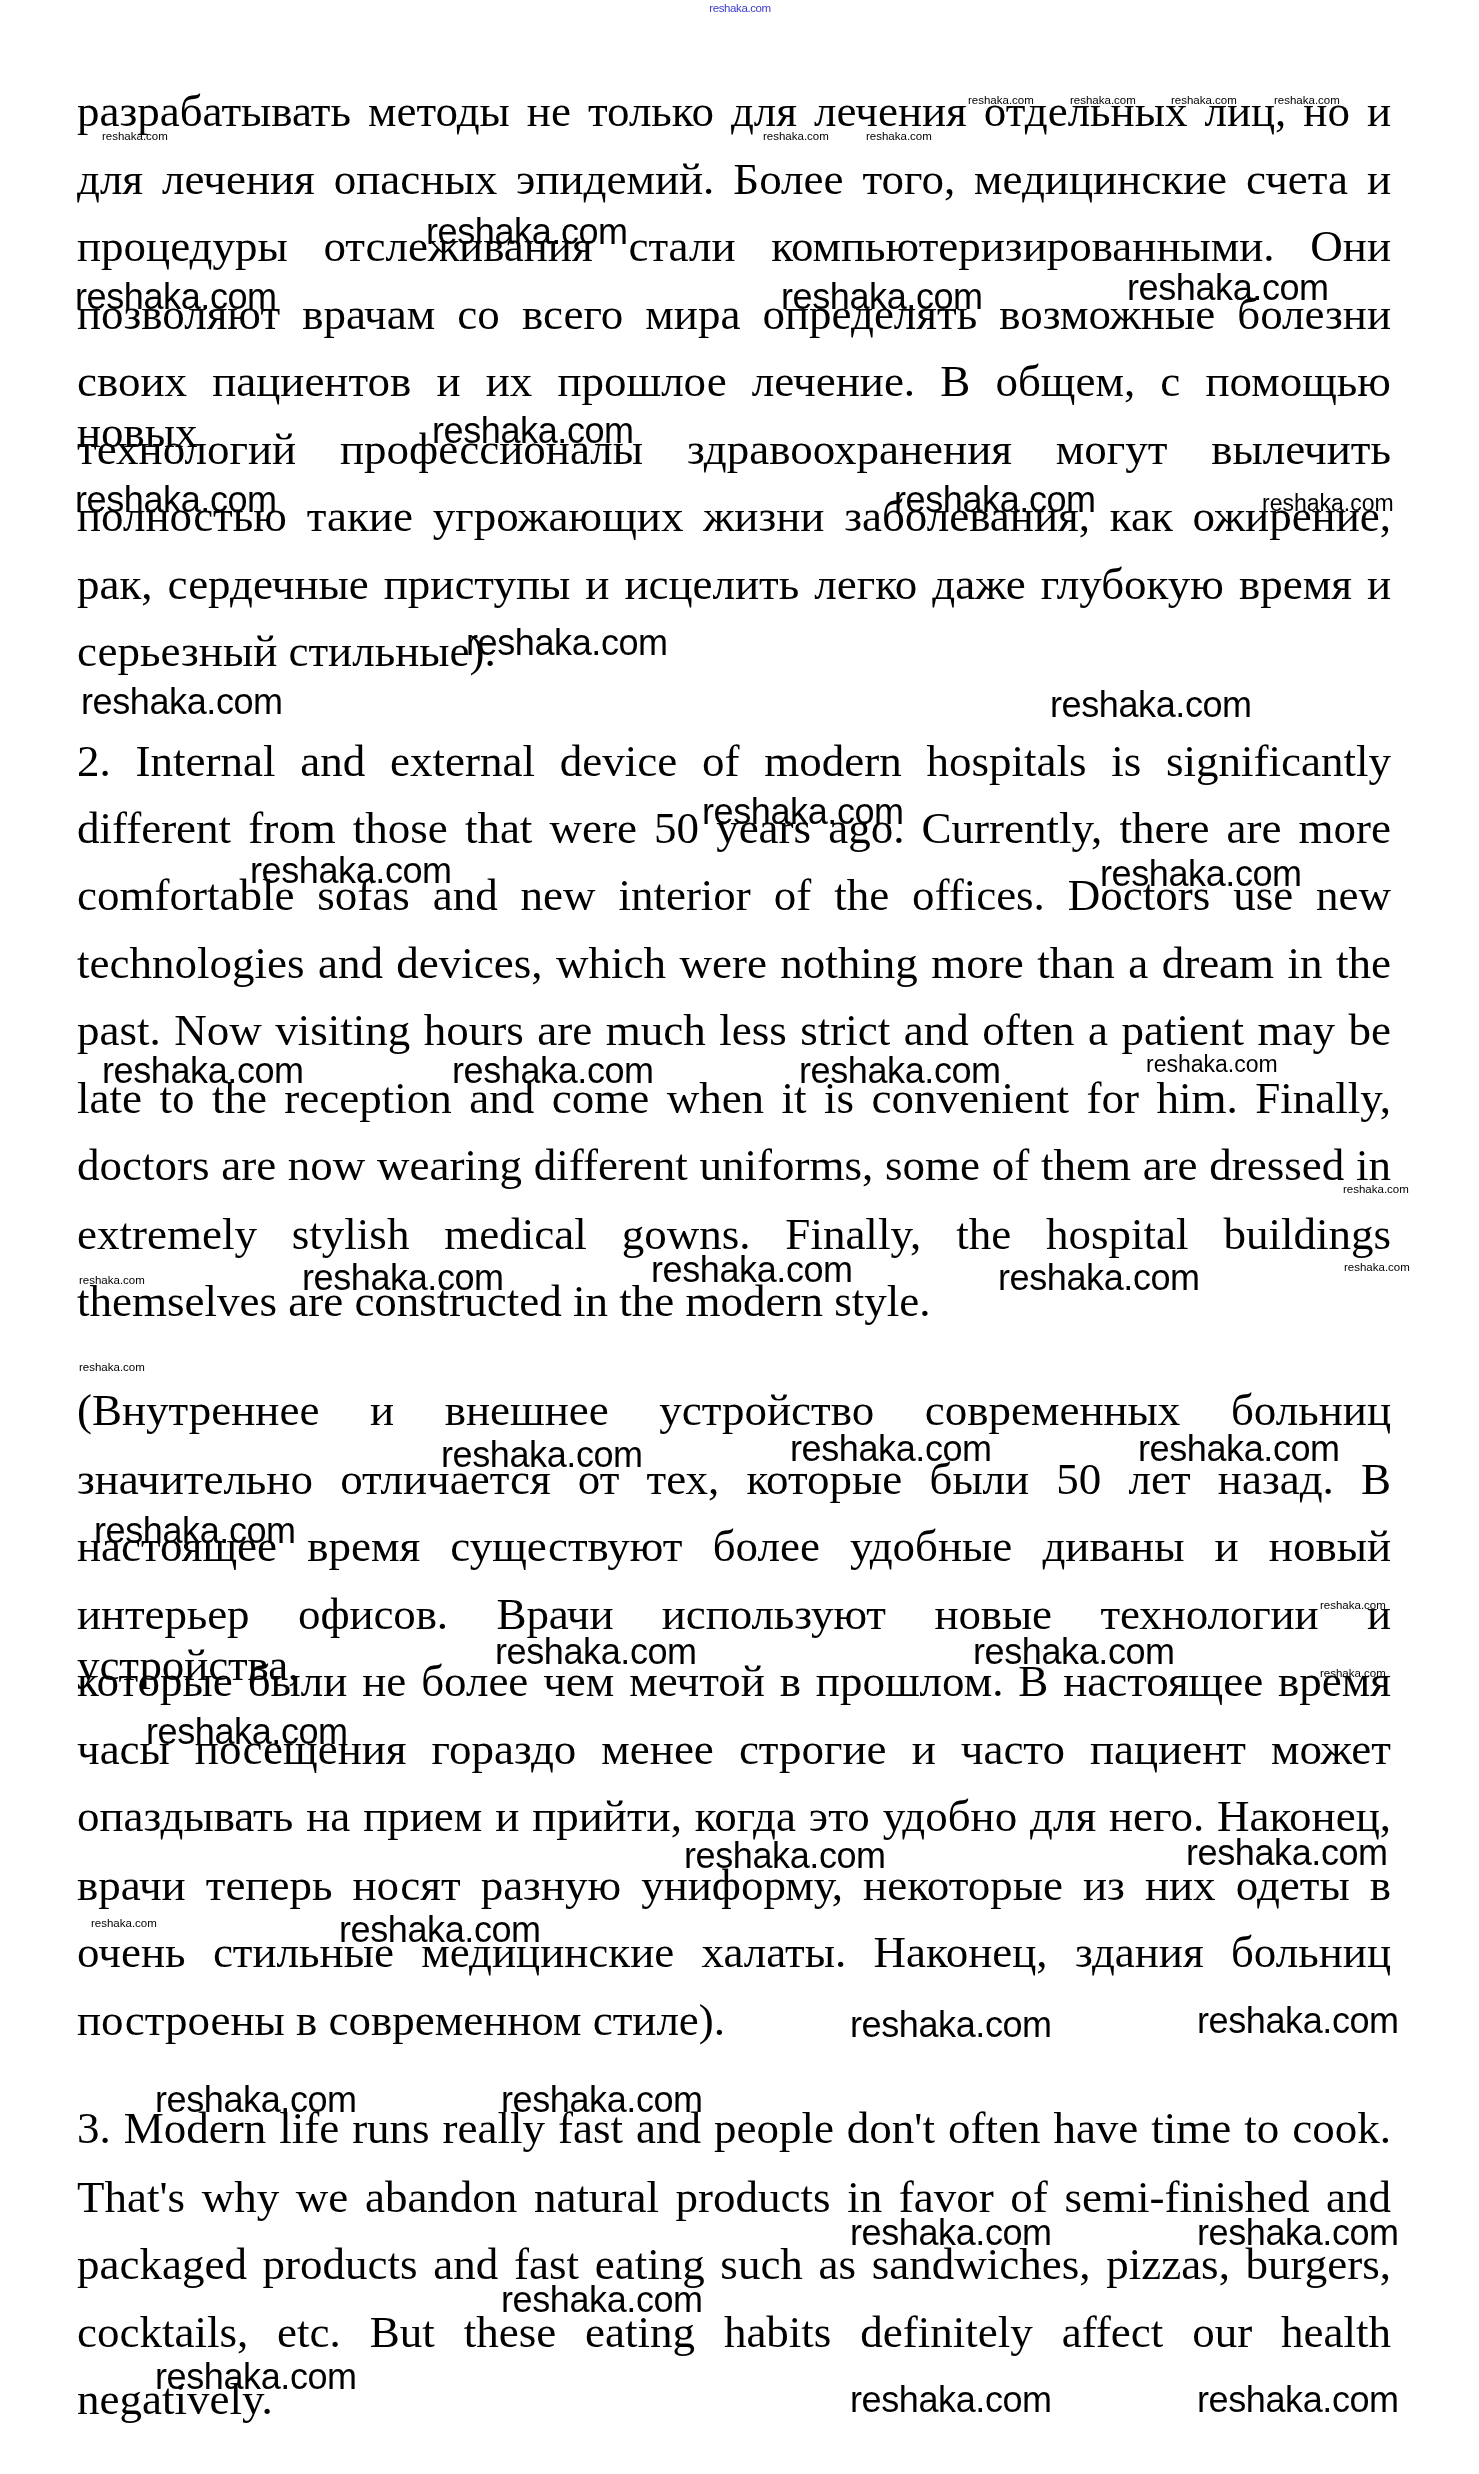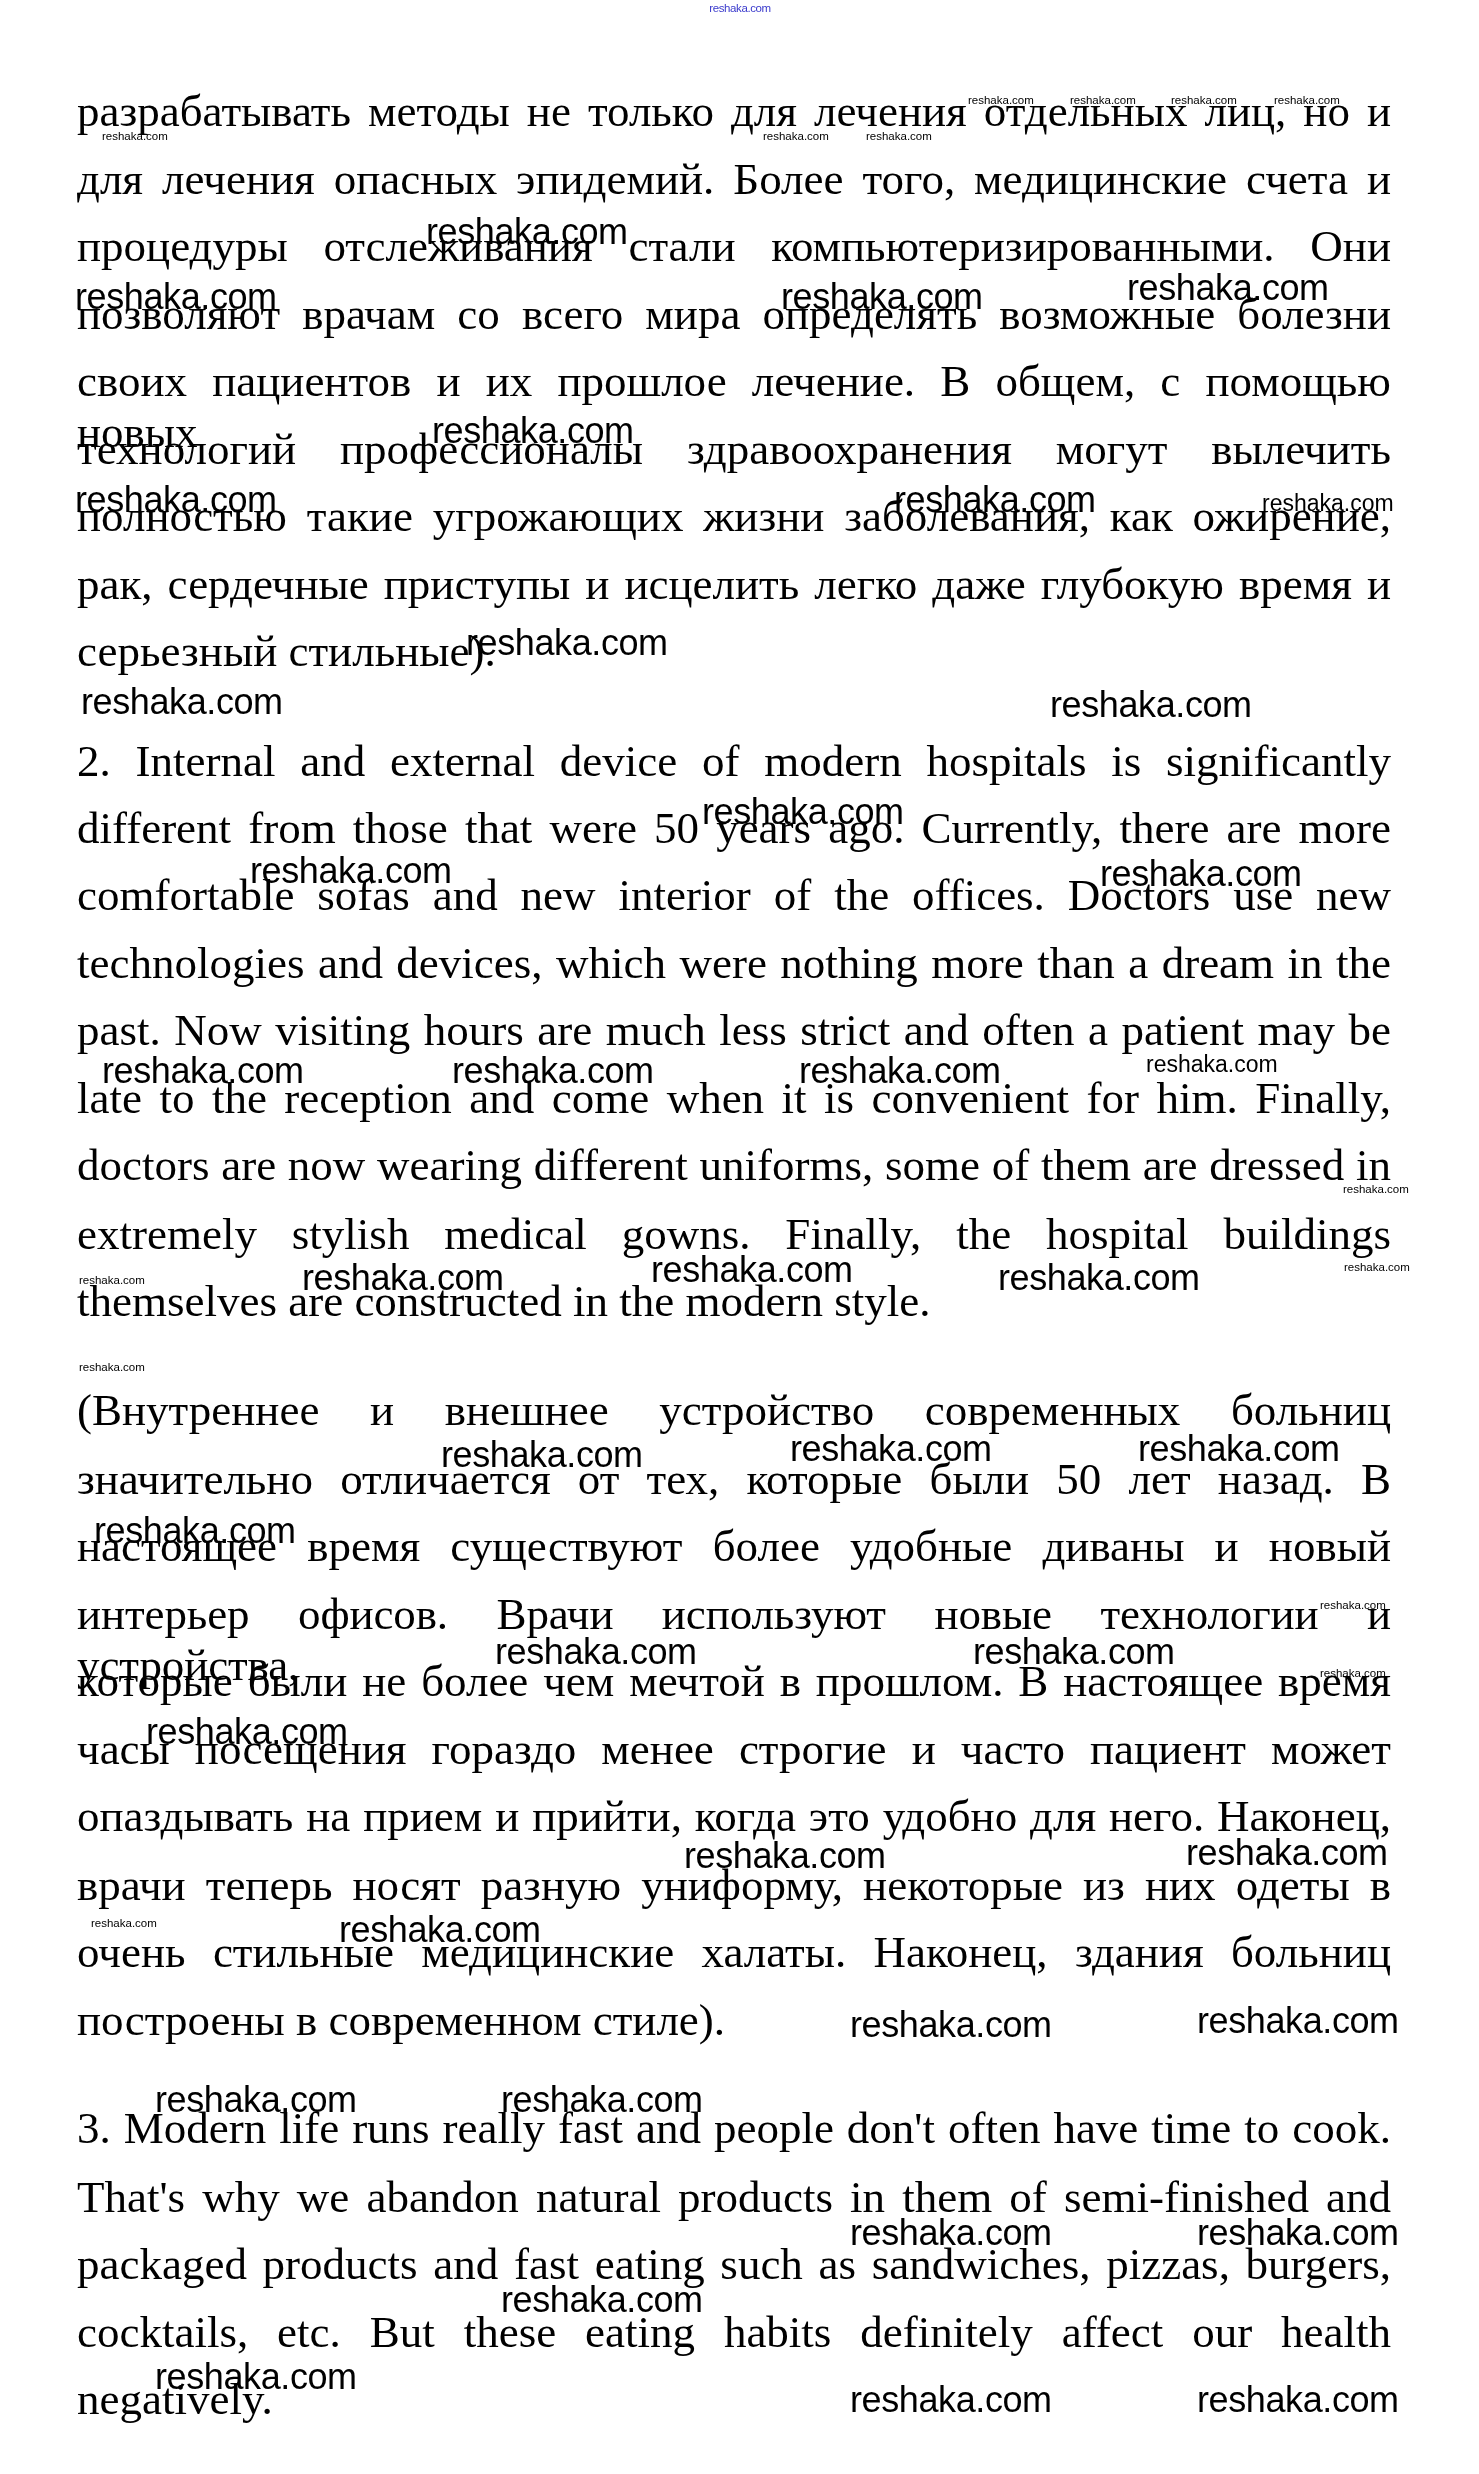--- a/index.html
+++ b/index.html
@@ -64,21 +64,21 @@
     <div class="line" style="top: 1656px; white-space: normal;">которые были не более чем мечтой в прошлом. В настоящее время</div>
     <div class="line" style="top: 1724px; white-space: normal;">часы посещения гораздо менее строгие и часто пациент может</div>
     <div class="line" style="top: 1791px; white-space: normal;">опаздывать на прием и прийти, когда это удобно для него. Наконец,</div>
     <div class="line" style="top: 1860px; white-space: normal;">врачи теперь носят разную униформу, некоторые из них одеты в</div>
     <div class="line" style="top: 1927px; white-space: normal;">очень стильные медицинские халаты. Наконец, здания больниц</div>
     <div class="line last" style="top: 1995px; white-space: normal;">построены в современном стиле).</div>
   </div>
 
   <div>
     <div class="line" style="top: 2103px; white-space: normal;">3. Modern life runs really fast and people don't often have time to cook.</div>
-    <div class="line" style="top: 2172px; white-space: normal;">That's why we abandon natural products in them of semi-finished and</div>
+    <div class="line" style="top: 2172px; white-space: normal;">That's why we abandon natural products in favor of semi-finished and</div>
     <div class="line" style="top: 2239px; white-space: normal;">packaged products and fast eating such as sandwiches, pizzas, burgers,</div>
     <div class="line" style="top: 2307px; white-space: normal;">cocktails, etc. But these eating habits definitely affect our health</div>
     <div class="line last" style="top: 2374px; white-space: normal;">negatively.</div>
   </div>
 
   <div>
 
     <span class="wm sm" style="left:968px;top:95px">reshaka.com</span>
     <span class="wm sm" style="left:1070px;top:95px">reshaka.com</span>
     <span class="wm sm" style="left:1171px;top:95px">reshaka.com</span>

